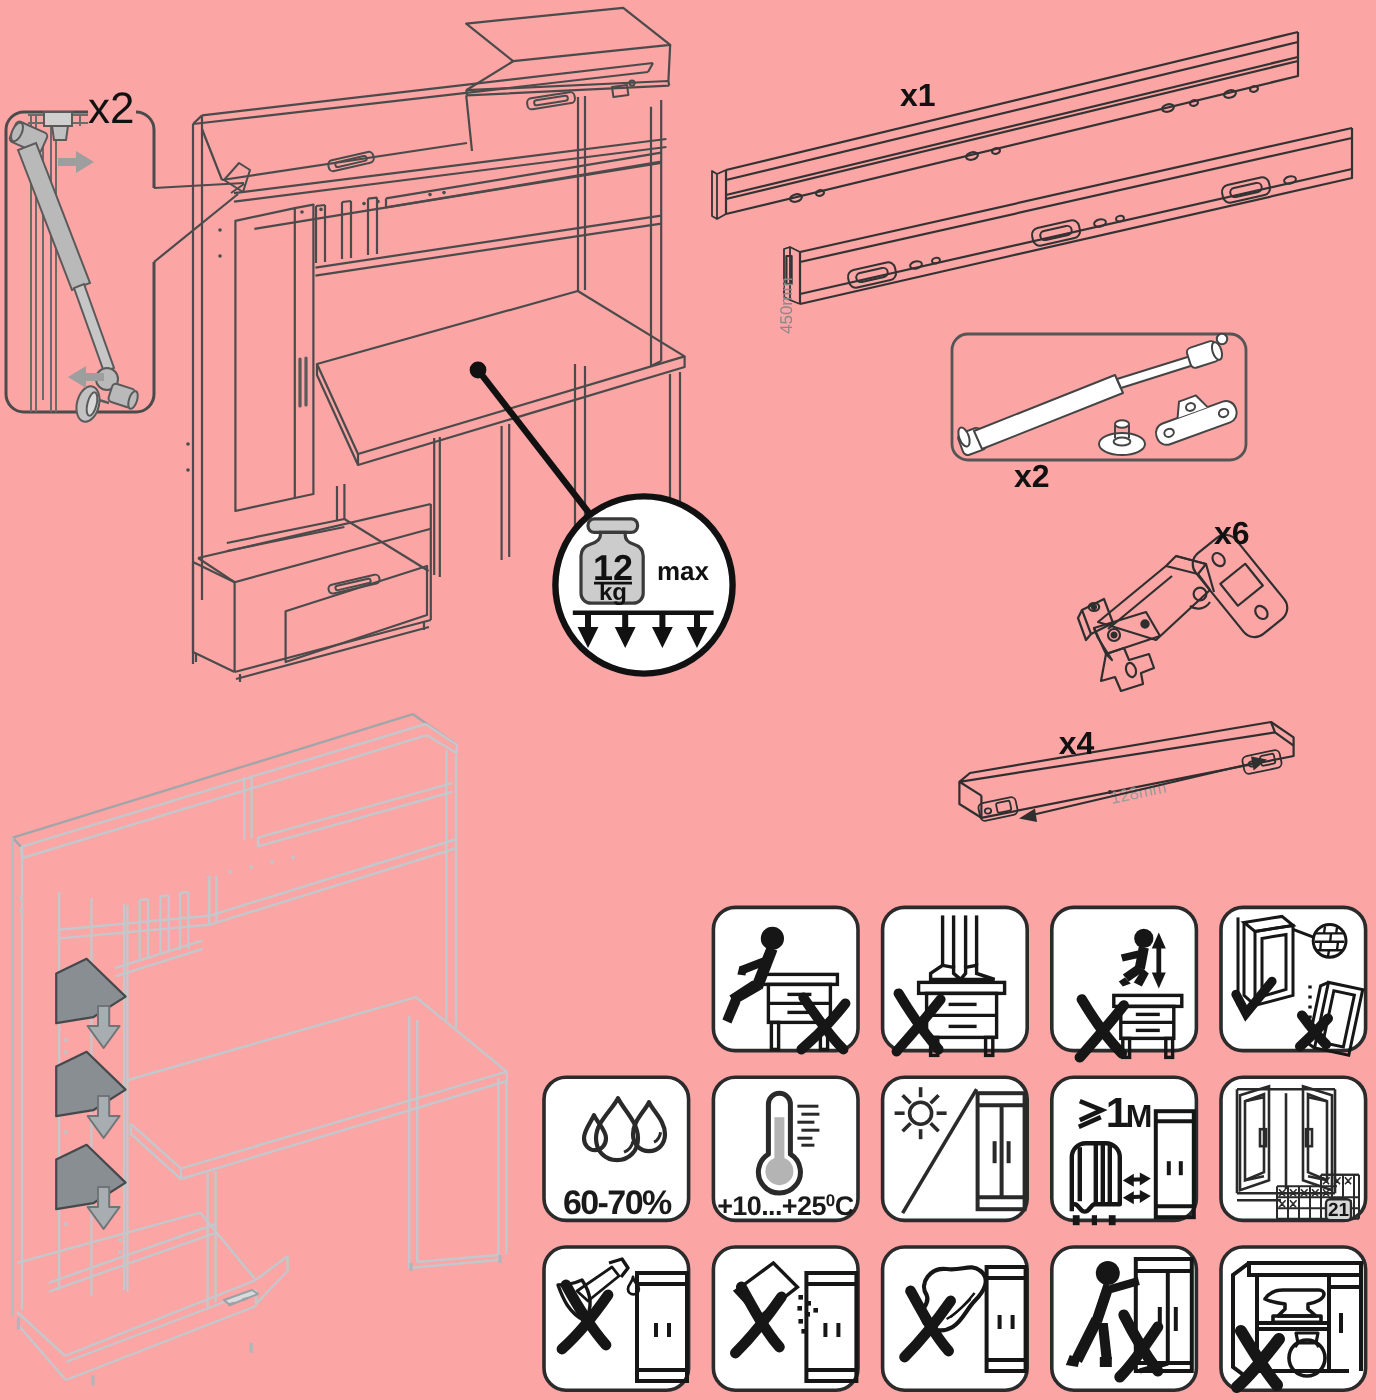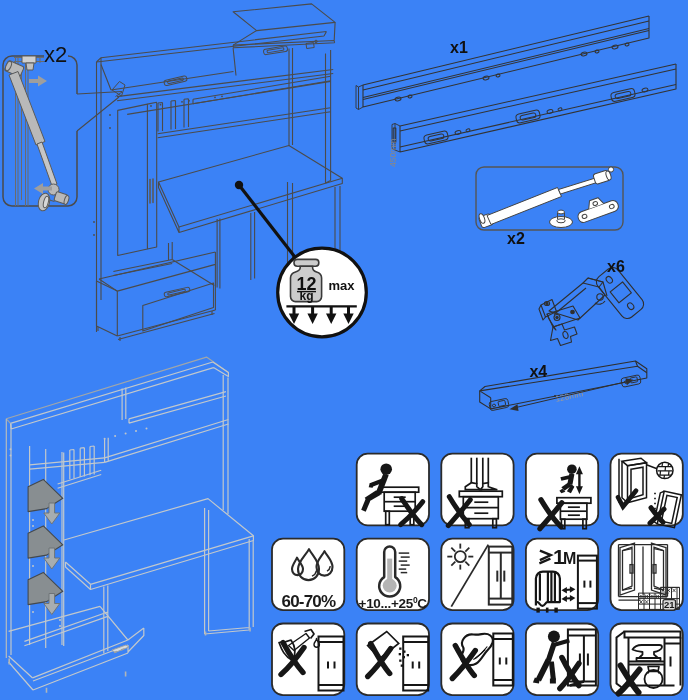--- a/index.html
+++ b/index.html
@@ -1,16 +1,16 @@
 <!DOCTYPE html>
 <html><head>
 <meta charset="utf-8">
 <style>
   html,body{margin:0;padding:0;background:#fff;}
-  #page{position:relative;width:688px;height:700px;overflow:hidden;background:#3b82f6;
+  #page{position:relative;width:688px;height:700px;overflow:hidden;background:#fca5a5;
         font-family:"Liberation Sans", sans-serif;}
   svg{position:absolute;left:0;top:0;}
   svg{transform:translateZ(0);}
 </style>
 </head>
 <body>
 <div id="page">
 <svg width="688" height="700" viewBox="0 0 688 700">
 <defs>
 </defs>

